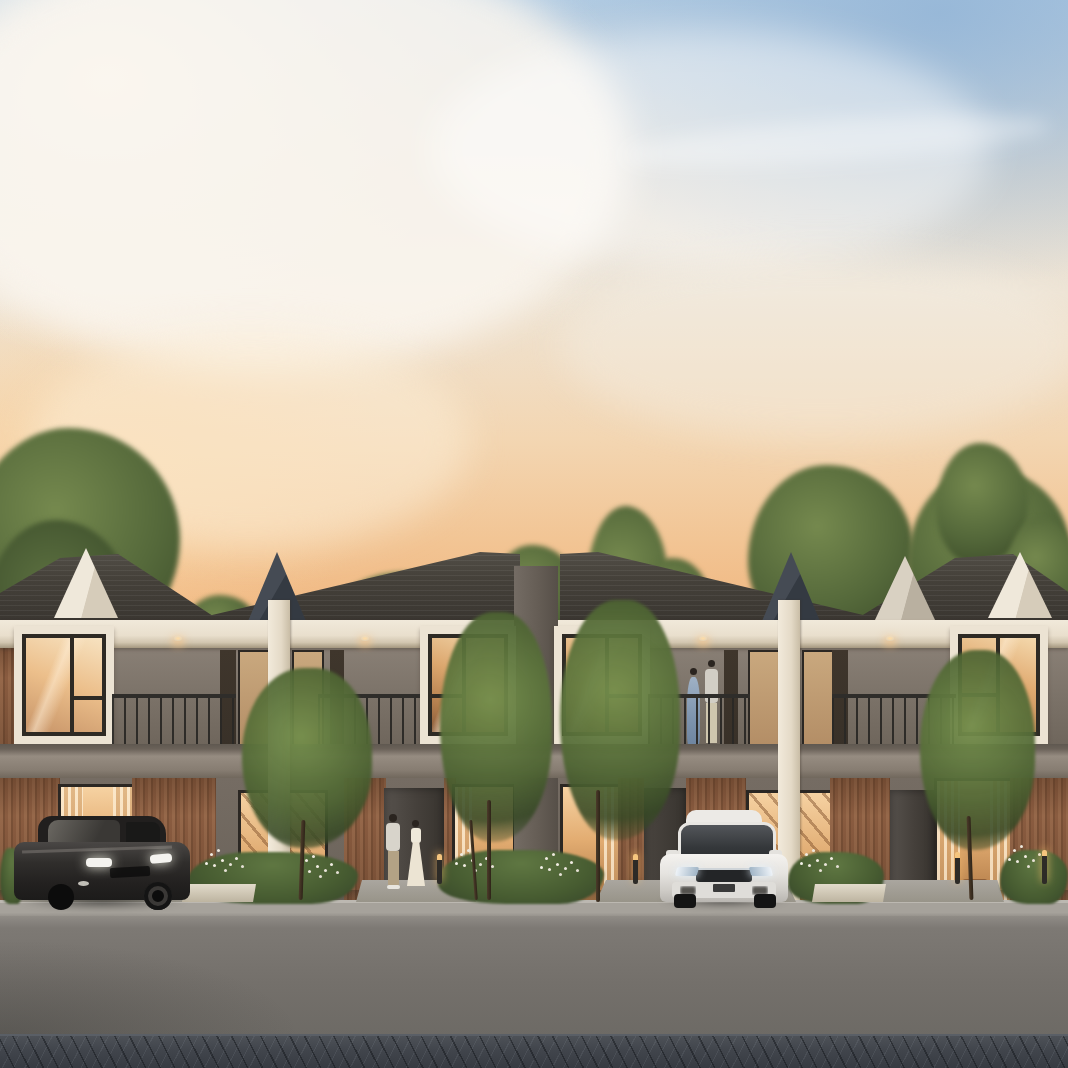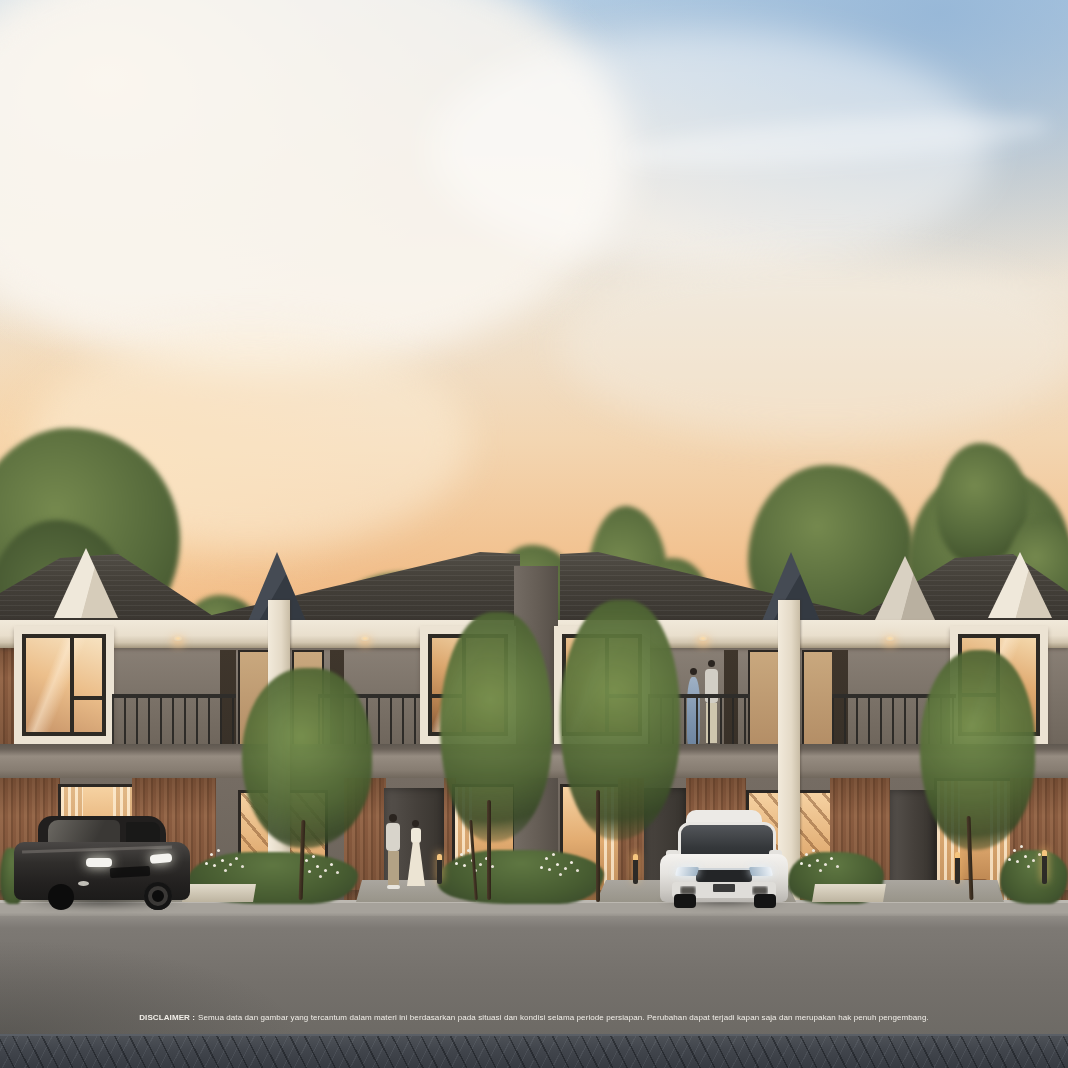--- a/index.html
+++ b/index.html
@@ -302,17 +302,14 @@
   </div>
   <div class="ab" style="left:404px;top:820px;width:24px;height:70px;z-index:16;">
     <div class="head" style="left:8px;top:0;width:7px;height:7px;"></div>
     <div class="ab" style="left:7px;top:8px;width:10px;height:15px;border-radius:3px;background:#efe9da;"></div>
     <div class="ab" style="left:3px;top:22px;width:18px;height:44px;background:#ece4d3;clip-path:polygon(32% 0,68% 0,100% 100%,0 100%);"></div>
   </div>
 
   <div class="ab road" style="left:0;top:916px;width:1068px;height:120px;z-index:17;"></div>
   <div class="ab pavers" style="left:0;top:1034px;width:1068px;height:34px;z-index:18;"></div>
 
-  <div class="ab disclaimer" style="z-index:20;">
-    <b>DISCLAIMER :</b><span>Semua data dan gambar yang tercantum dalam materi ini berdasarkan pada situasi dan kondisi selama periode persiapan. Perubahan dapat terjadi kapan saja dan merupakan hak penuh pengembang.</span>
-  </div>
 
 </div>
 
 </body></html>

